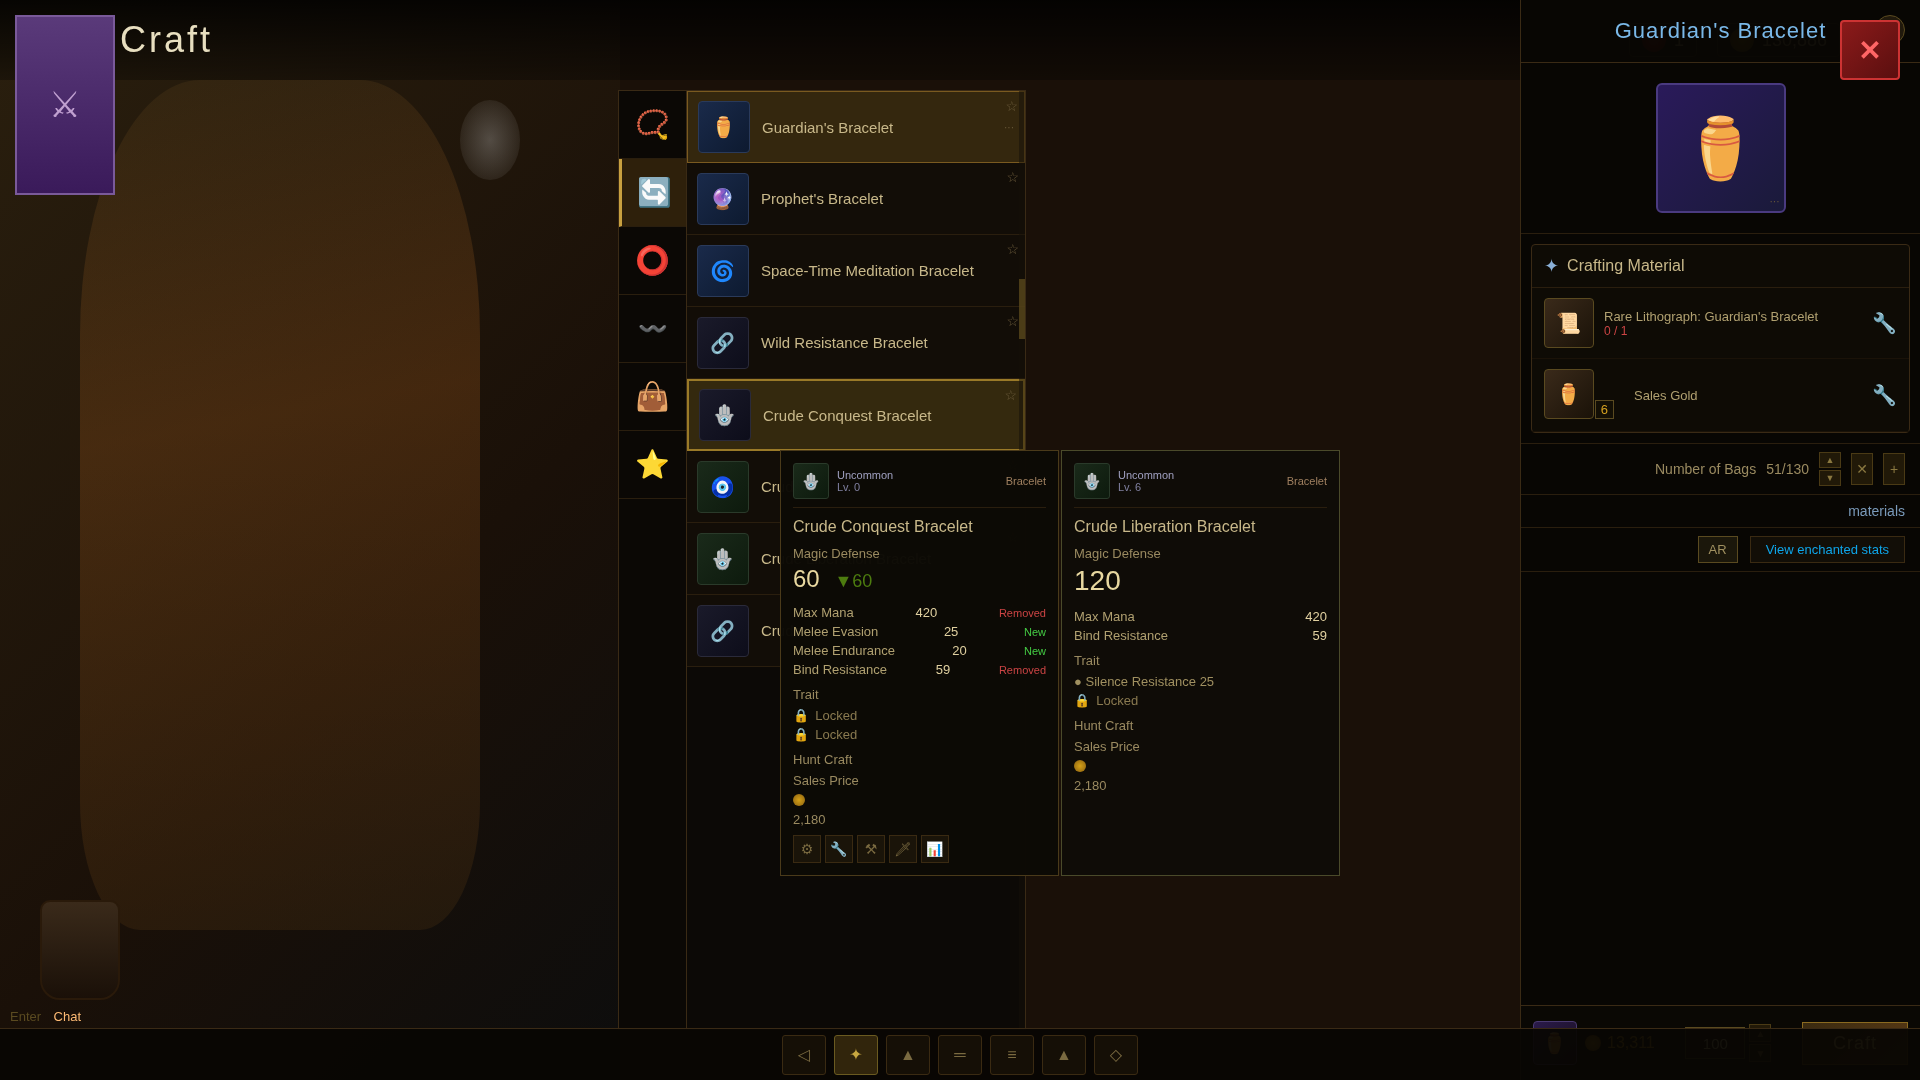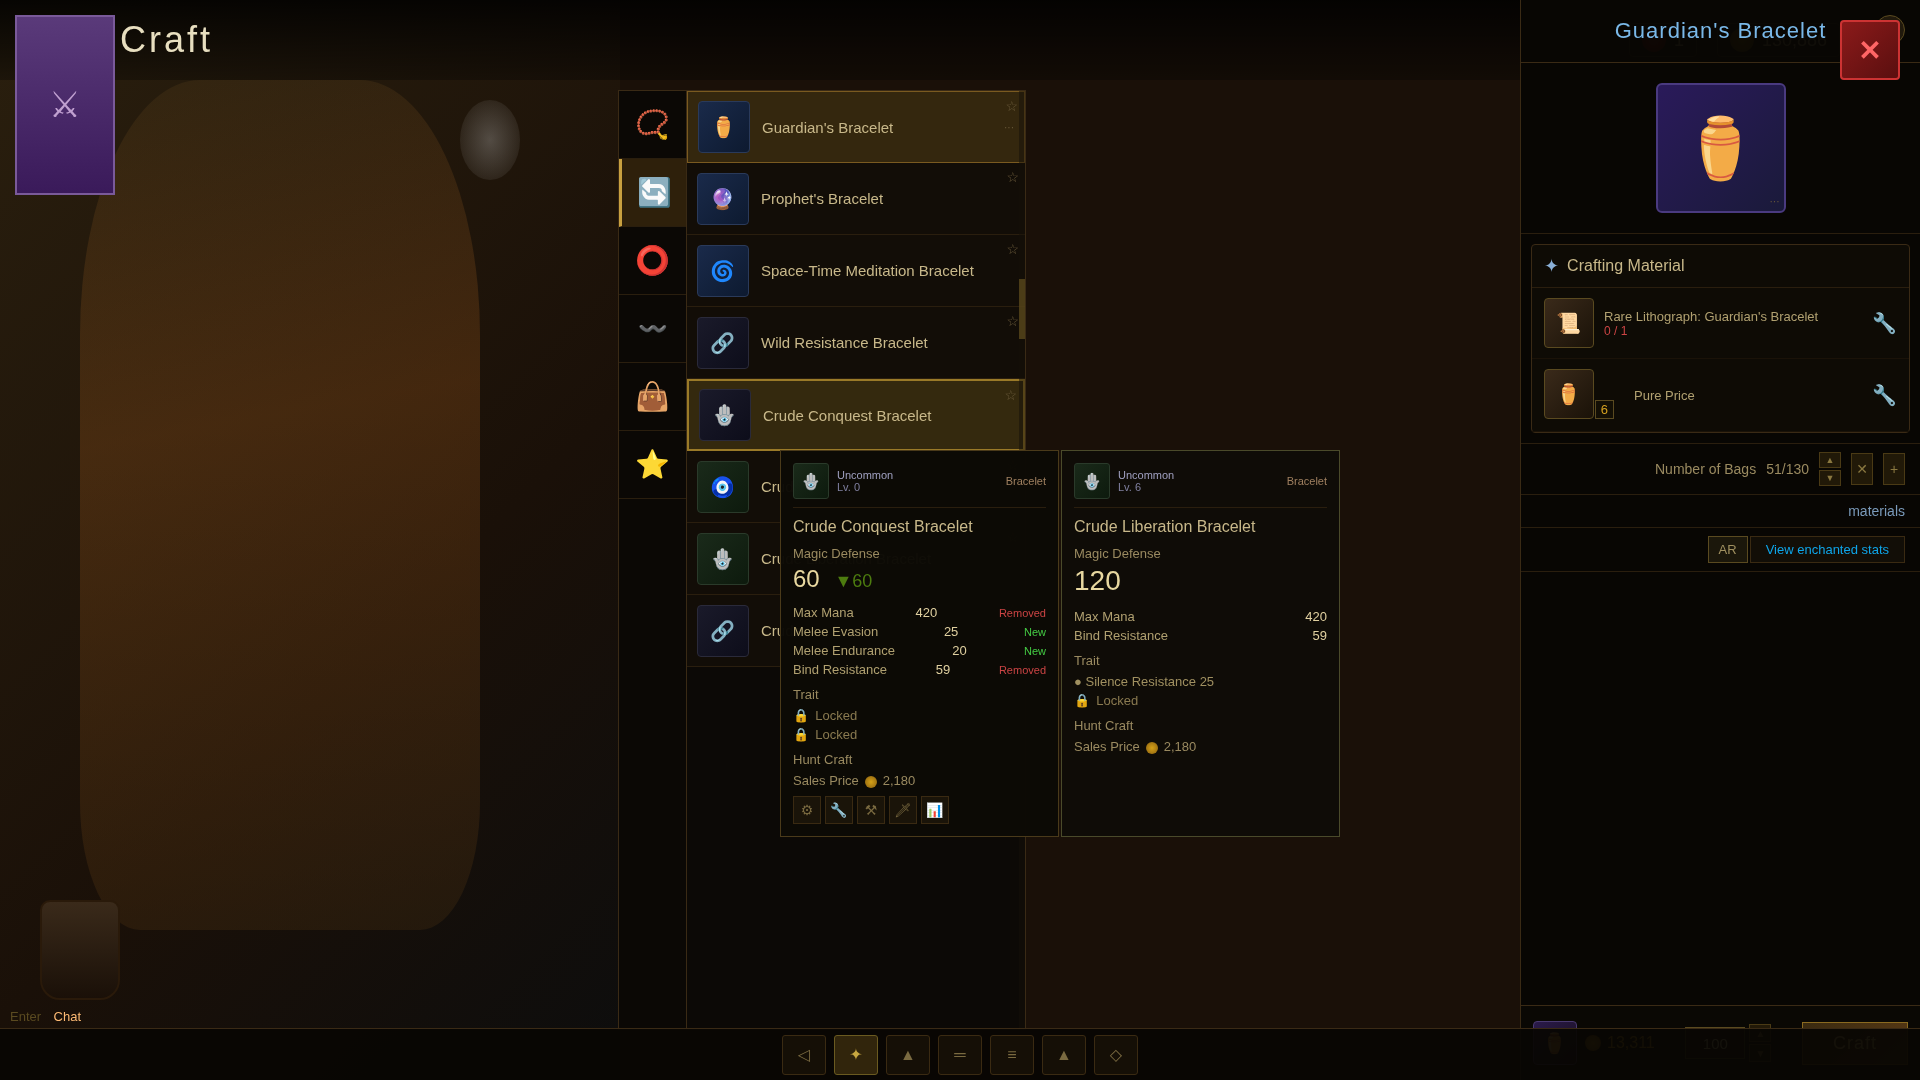--- a/index.html
+++ b/index.html
@@ -414,25 +414,26 @@
     }
     .lock-icon { color: #7a6a40; }
     .trait-item.active { color: #a09060; }
     .source-row {
       margin-top: 10px;
       font-size: 13px;
       color: #9a8a60;
     }
     .sales-row {
       display: flex;
-      align-items: flex-end;
+      align-items: flex-start;
       gap: 6px;
       margin-top: 6px;
       font-size: 13px;
       color: #9a8a60;
+      flex-direction: column;
     }
     .small-gold {
       width: 12px;
       height: 12px;
       background: radial-gradient(circle, #d4a017, #8a6010);
       border-radius: 50%;
       display: inline-block;
     }
     .tooltip-icons-row {
       display: flex;
@@ -727,41 +728,41 @@
       </div>
       <span class="material-craft-icon">🔧</span>
     </div>
 
     <div class="material-item">
       <div style="position:relative;width:70px;height:52px;flex-shrink:0;margin-right:10px">
         <div class="material-icon" style="width:50px;height:50px">⚱️</div>
         <div style="position:absolute;bottom:2px;right:0;background:rgba(20,15,5,0.9);border:1px solid #5a4a20;padding:1px 5px;font-size:13px;color:#d4a020">6</div>
       </div>
       <div class="material-info">
-        <div class="material-name">Pure Price</div>
+        <div class="material-name">Sales Gold</div>
       </div>
       <span class="material-craft-icon">🔧</span>
     </div>
   </div>
 
   <div style="display:flex;justify-content:flex-end;align-items:center;padding:8px 15px;border-top:1px solid #2a1e0e;border-bottom:1px solid #2a1e0e;font-size:14px;color:#9a8a60;gap:10px">
     <span>Number of Bags</span>
     <span>51/130</span>
 
     <div style="display:flex;flex-direction:column;gap:2px">
       <div style="width:22px;height:16px;background:rgba(40,30,10,0.8);border:1px solid #4a3a15;display:flex;align-items:center;justify-content:center;cursor:pointer;color:#8a7840;font-size:9px">▲</div>
       <div style="width:22px;height:16px;background:rgba(40,30,10,0.8);border:1px solid #4a3a15;display:flex;align-items:center;justify-content:center;cursor:pointer;color:#8a7840;font-size:9px">▼</div>
     </div>
     <div style="width:22px;height:32px;background:rgba(40,30,10,0.8);border:1px solid #4a3a15;display:flex;align-items:center;justify-content:center;cursor:pointer;color:#8a7840">✕</div>
     <div style="width:22px;height:32px;background:rgba(40,30,10,0.8);border:1px solid #4a3a15;display:flex;align-items:center;justify-content:center;cursor:pointer;color:#8a7840">+</div>
   </div>
 
   <div style="padding:8px 15px;font-size:14px;color:#7a9aba;text-align:right;border-bottom:1px solid #2a1e0e">materials</div>
 
-  <div style="display:flex;align-items:flex-start;justify-content:flex-end;padding:8px 15px;gap:2px;border-bottom:1px solid #2a1e0e">
+  <div style="display:flex;align-items:flex-start;justify-content:flex-end;padding:8px 15px;gap:12px;border-bottom:1px solid #2a1e0e">
     <div style="background:rgba(30,25,12,0.9);border:1px solid #5a4a20;color:#a09060;font-size:13px;padding:5px 10px;cursor:pointer">AR</div>
     <div style="background:rgba(20,15,8,0.9);border:1px solid #3a2a12;color:#0ea5e9;font-size:13px;padding:5px 15px;cursor:pointer">View enchanted stats</div>
   </div>
 
   <div style="position:absolute;bottom:0;left:0;right:0;height:75px;background:rgba(10,8,4,0.97);border-top:1px solid #3a2a15;display:flex;align-items:center;padding:0 12px;gap:8px">
 
     <div style="width:44px;height:44px;background:linear-gradient(135deg,#2a1a4a,#1a1020);border:1px solid #4a3a70;border-radius:4px;display:flex;align-items:center;justify-content:center;font-size:20px">⚱️</div>
 
     <div class="craft-gold">
       <div class="gold-dot"></div>

